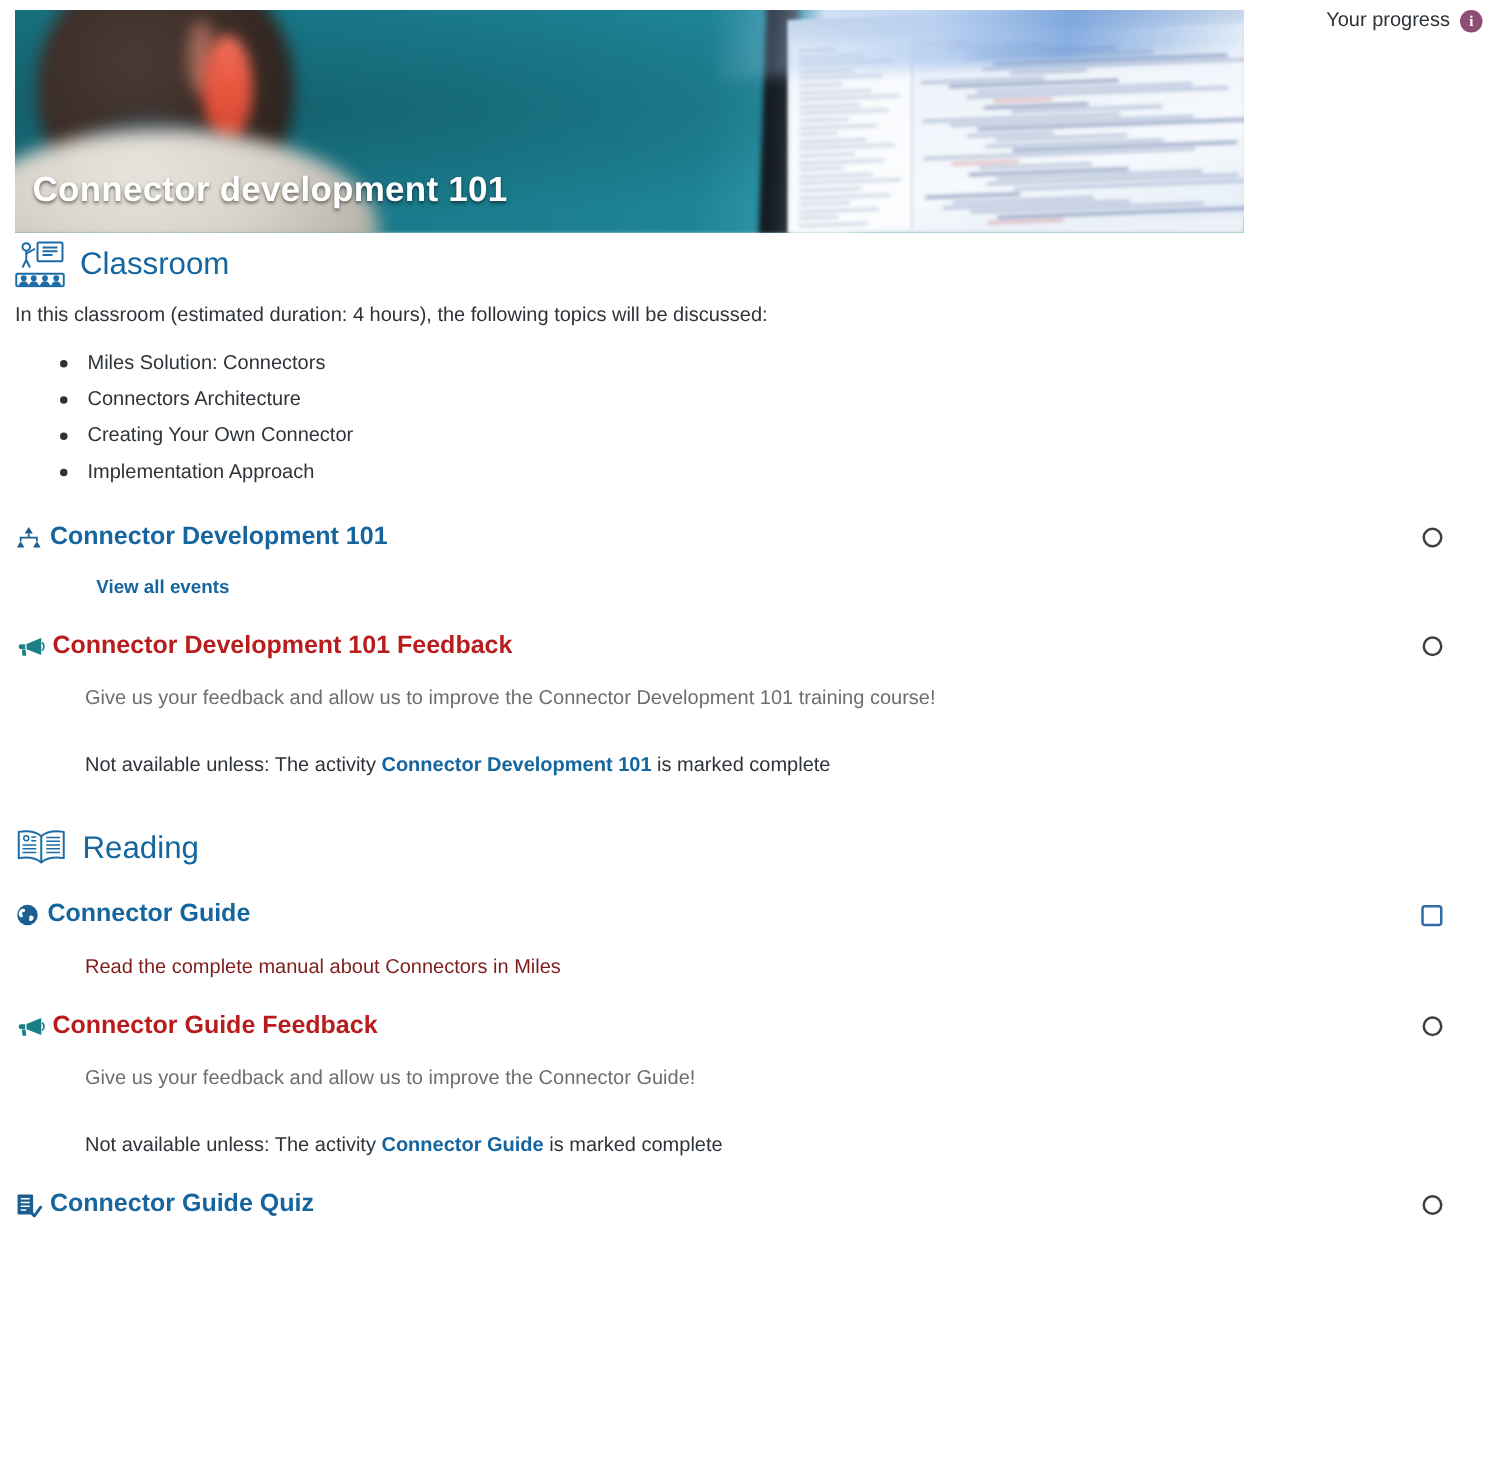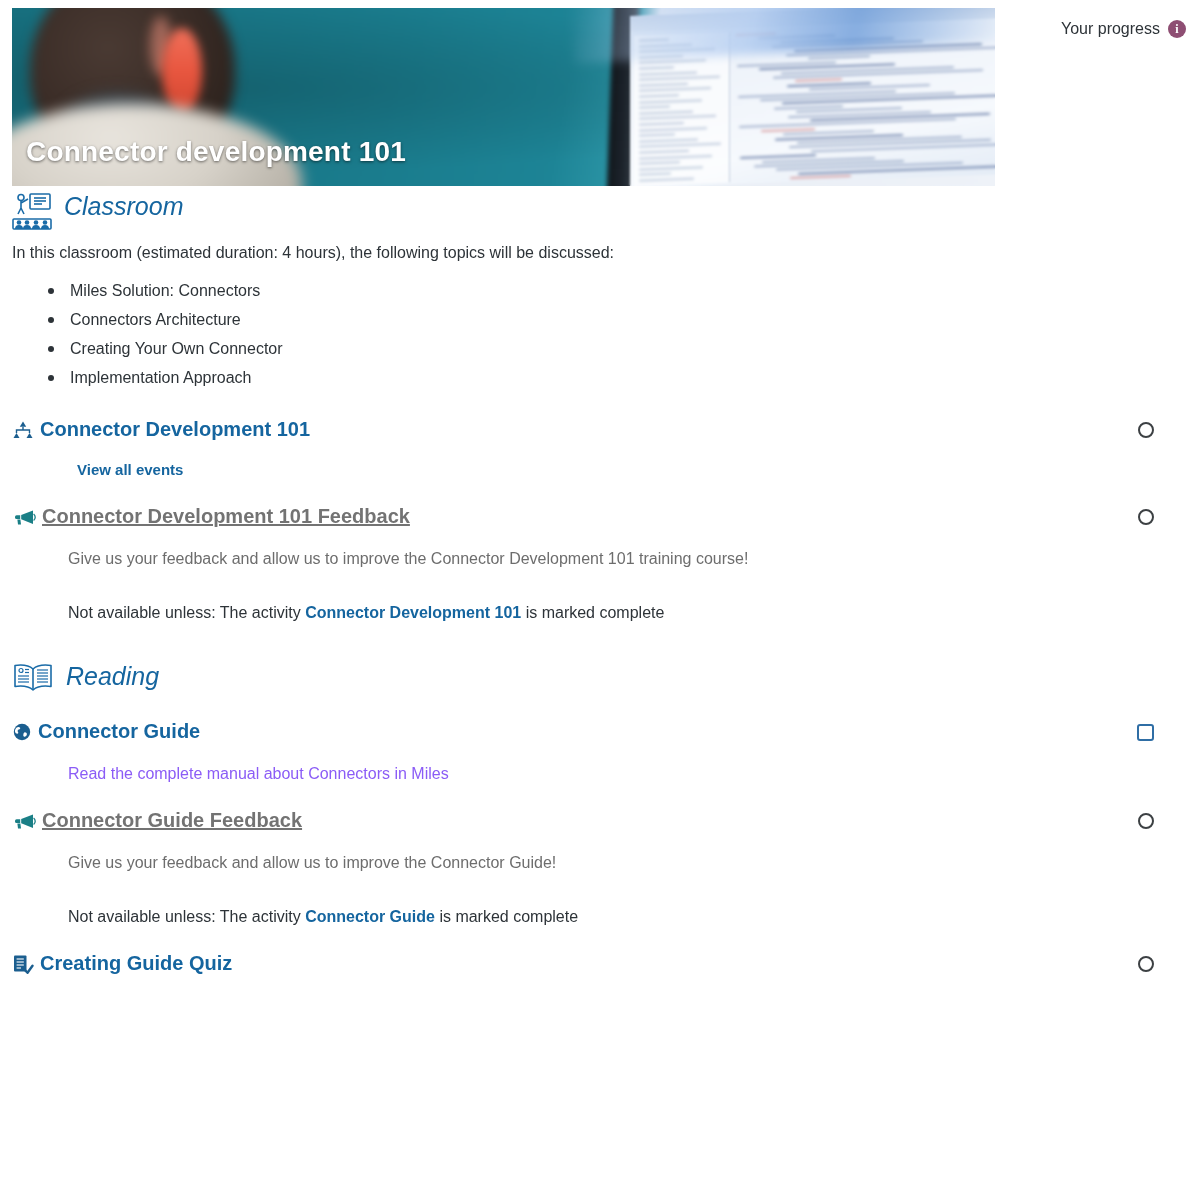--- a/index.html
+++ b/index.html
@@ -158,21 +158,21 @@
     font-weight: bold;
     color: #ffffff;
     letter-spacing: 0.2px;
     text-shadow: 0 1px 3px rgba(0,0,0,0.55);
     z-index: 5;
   }
 
   .progress-box {
     position: absolute;
     right: 14px;
-    top: 20px;
+    top: 8px;
     display: flex;
     align-items: center;
     gap: 8px;
     font-size: 16px;
     color: #2d3338;
     white-space: nowrap;
   }
   .info-icon {
     width: 18px; height: 18px;
     border-radius: 50%;
@@ -188,23 +188,23 @@
   }
 
   
   .content {
     position: relative;
     padding: 0 14px 0 12px;
   }
 
   .section-head {
     display: flex;
+    align-items: center;
     gap: 12px;
     margin-top: 6px;
-    font-style: italic;
   }
   .section-head .sec-title {
     font-size: 25px;
     color: #15659f;
     font-weight: normal;
   }
   .section-icon { flex: 0 0 auto; display: block; }
 
   .intro {
     font-size: 16px;
@@ -242,21 +242,21 @@
     align-items: center;
     gap: 6px;
   }
   .act-icon { flex: 0 0 auto; display: block; }
   .act-title {
     font-size: 20px;
     font-weight: bold;
     color: #15659f;
     text-decoration: none;
   }
-  .act-title.muted { color: #737373; text-decoration: underline; }
+  .act-title.muted { color: #b91c1c; }
 
   .completion {
     position: absolute;
     right: 32px;
     top: 4px;
   }
   .circle-marker {
     width: 16px; height: 16px;
     border: 2px solid #3c4043;
     border-radius: 50%;
@@ -276,21 +276,21 @@
     color: #15659f;
     text-decoration: none;
     display: inline-block;
   }
 
   .act-desc {
     margin: 22px 0 0 56px;
     font-size: 16px;
     color: #6d6d6d;
   }
-  .act-desc.dark { color: #8b5cf6; }
+  .act-desc.dark { color: #7f1d1d; }
   .act-restrict {
     margin: 36px 0 0 56px;
     font-size: 16px;
     color: #2d3338;
   }
   .act-restrict b {
     color: #15659f;
     font-weight: bold;
   }
 
@@ -533,20 +533,20 @@
             <rect x="2" y="1.5" width="12.5" height="16" rx="1"></rect>
           </g>
           <g stroke="#ffffff" stroke-width="1.1">
             <line x1="4.6" y1="5" x2="11.8" y2="5"></line>
             <line x1="4.6" y1="8" x2="11.8" y2="8"></line>
             <line x1="4.6" y1="11" x2="11.8" y2="11"></line>
             <line x1="4.6" y1="14" x2="9" y2="14"></line>
           </g>
           <path d="M12.5 15.6 l3 3.2 l5 -7" stroke="#1b5e8f" stroke-width="2.4" fill="none" stroke-linecap="round" stroke-linejoin="round"></path>
         </svg>
-        <a class="act-title" href="#">Creating Guide Quiz</a>
+        <a class="act-title" href="#">Connector Guide Quiz</a>
       </div>
       <div class="completion">
         <div class="circle-marker"></div>
       </div>
     </div>
   </div>
 </div>
 
 </body></html>

